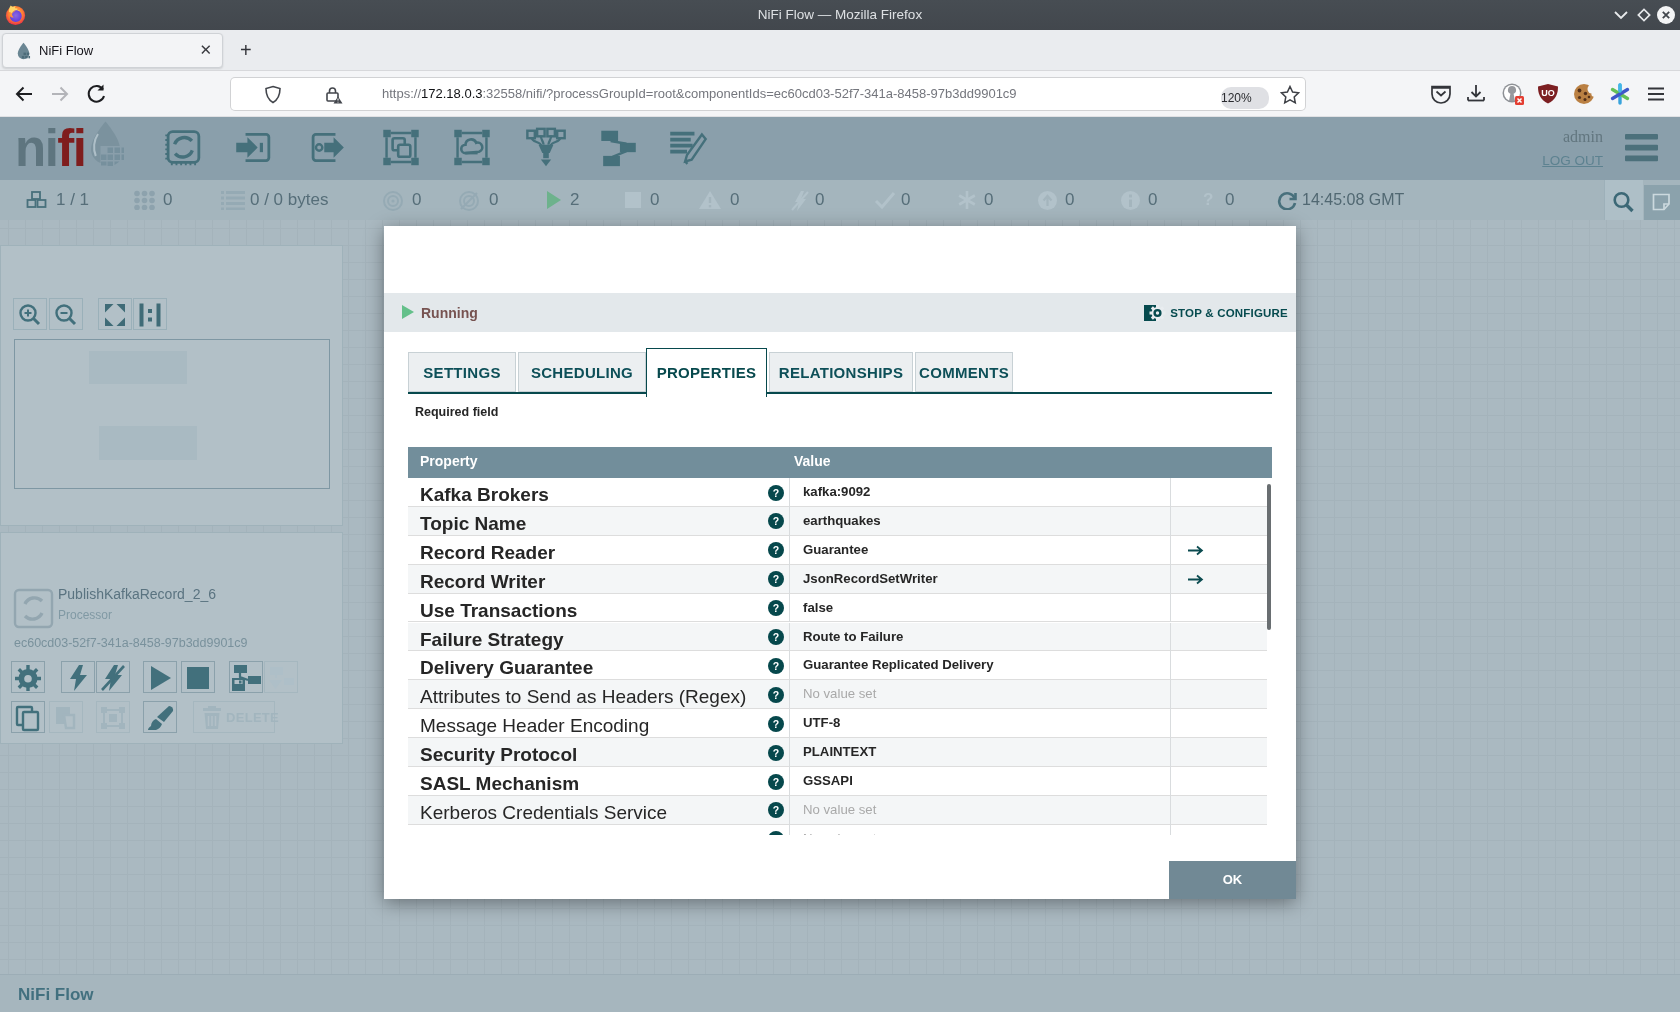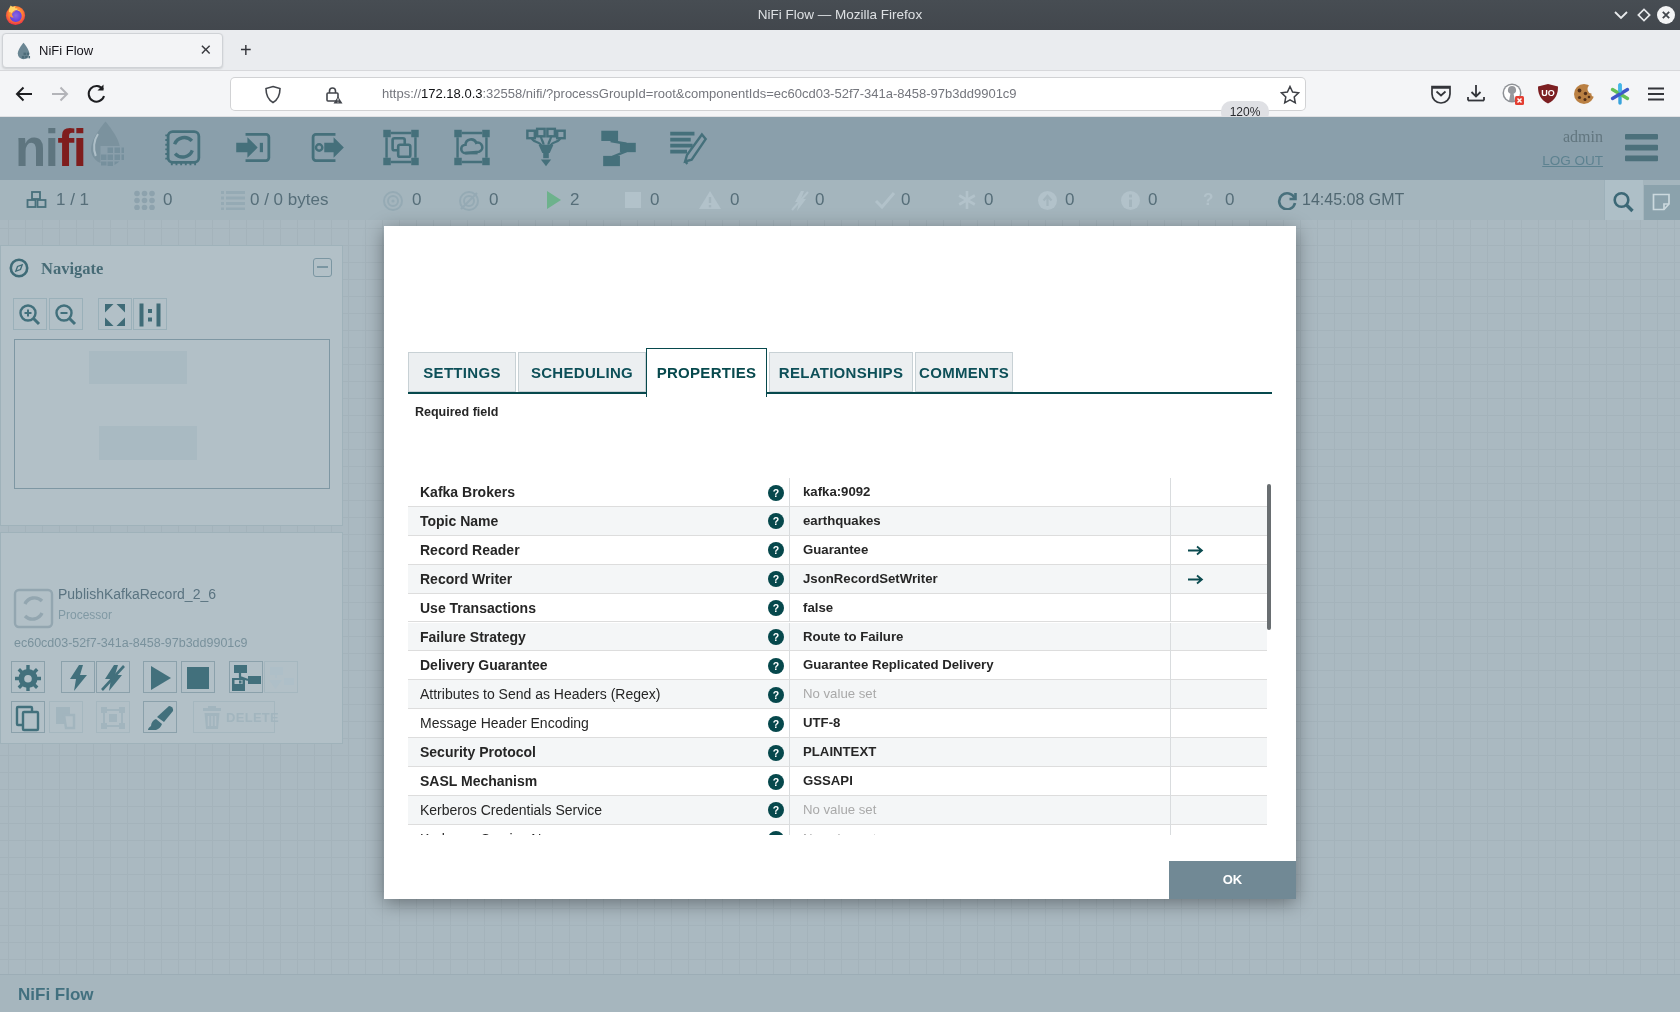--- a/index.html
+++ b/index.html
@@ -24,22 +24,22 @@
 #tabsep { position:absolute; left:0; top:70px; width:1680px; height:1px; background:#d7d8db; }
 
 #toolbar { position:absolute; left:0; top:71px; width:1680px; height:46px; background:#f4f5f7; border-bottom:1px solid #e0e1e4; }
 .navarr { position:absolute; top:9px; width:28px; height:28px; }
 #urlbox { position:absolute; left:231px; top:7px; width:1074px; height:32px; background:#fff;
   border-radius:4px; box-shadow:0 0 0 1px rgba(0,0,0,.14); }
 #urlbox .shield { position:absolute; left:33px; top:7px; }
 #urlbox .lock { position:absolute; left:93px; top:7px; }
 #urlbox .urltext { position:absolute; left:151px; top:8px; font-size:13px; color:#74767d; white-space:nowrap; }
 #urlbox .urltext b { color:#111215; font-weight:400; }
-#zoomchip { position:absolute; left:990px; top:23px; width:48px; height:22px; background:#dfe0e4;
-  border-radius:10px; font-size:12px; color:#2a2b2f; text-align:center; line-height:22px; }
+#zoomchip { position:absolute; left:990px; top:9px; width:48px; height:22px; background:#dfe0e4;
+  border-radius:10px; font-size:12px; color:#2a2b2f; line-height:22px; }
 #star { position:absolute; left:1049px; top:7px; }
 .tbicon { position:absolute; top:9px; width:28px; height:28px; }
 
 
 #app { position:absolute; left:0; top:117px; width:1680px; height:895px; background:#fff; }
 
 #nfheader { position:absolute; left:0; top:0; width:1680px; height:63px; background:#8a9fab; }
 #nflogo { position:absolute; left:15px; top:2px; font-weight:bold; font-size:51px; letter-spacing:-1.5px; }
 #nflogo .ni { color:#5e757f; } #nflogo .fi { color:#7f1d1d; }
 .hicon { position:absolute; top:10px; width:44px; height:41px; }
@@ -98,21 +98,21 @@
 
 #reqfield { position:absolute; left:31px; top:179px; font-size:12.5px; font-weight:bold; color:#262626; }
 
 #ptable { position:absolute; left:24px; top:221px; width:864px; height:240px; }
 #thead { position:absolute; left:0; top:0; width:864px; height:31px; background:#728e9b; }
 #thead .h1 { position:absolute; left:12px; top:6px; font-size:14px; font-weight:bold; color:#fff; }
 #thead .h2 { position:absolute; left:386px; top:6px; font-size:14px; font-weight:bold; color:#fff; }
 #tbody { position:absolute; left:0; top:31px; width:864px; height:357px; overflow:hidden; }
 .prow { position:absolute; left:0; width:859px; height:28.9px; border-bottom:1px solid #dddddd; }
 .prow.alt { background:#f4f6f7; }
-.prow .pname { position:absolute; left:12px; top:6px; font-size:14px; color:#262626; font-weight:bold; }
+.prow .pname { position:absolute; left:12px; top:6px; font-size:19px; color:#262626; font-weight:bold; }
 .prow .pname.opt { font-weight:normal; }
 .prow .help { position:absolute; left:360px; top:6.5px; width:16px; height:16px; border-radius:50%; background:#06484c;
   color:#fff; font-size:10.5px; font-weight:bold; text-align:center; line-height:16px; }
 .prow .pval { position:absolute; left:395px; top:6px; font-size:13.2px; color:#262626; font-weight:bold; }
 .prow .pval.unset { color:#a9a9a9; font-weight:normal; }
 .prow .vline1 { position:absolute; left:381px; top:0; width:1px; height:28.9px; background:#d9dcde; }
 .prow .vline2 { position:absolute; left:762px; top:0; width:1px; height:28.9px; background:#d9dcde; }
 .prow .goto { position:absolute; left:778px; top:5px; }
 #sthumb { position:absolute; left:859px; top:36.7px; width:4px; height:146px; background:#696e71; border-radius:2px; }
 
@@ -463,28 +463,20 @@
         </svg>
     </div>
     <div id="canvas">
         <div id="grid"></div>
       </div>
     <div id="breadcrumb">
         <div class="bc">NiFi Flow</div>
       </div>
 
     <div class="panel" id="navigate">
-      <div class="phead">
-        <svg style="position:absolute;left:8px;top:12px" width="20" height="20" viewBox="0 0 20 20">
-            <circle cx="10" cy="10" r="8.2" stroke="#3f6b77" stroke-width="2.6" fill="none"></circle>
-            <path d="M13.2 6.8 L11.5 11.5 L6.8 13.2 L8.5 8.5 Z" stroke="#3f6b77" stroke-width="1.3" fill="none"></path>
-          </svg>
-        <div class="ptitle">Navigate</div>
-        <div class="collapse"></div>
-      </div>
       <div class="zbtn" style="left:12px; top:52px"><svg width="32" height="30" viewBox="0 0 32 30">
             <circle cx="14" cy="13" r="7.5" fill="none" stroke="#42707c" stroke-width="2.4"></circle>
             <path d="M19.5 18.5 L25 24" stroke="#42707c" stroke-width="3"></path>
             <path d="M14 9.5 v7 M10.5 13 h7" stroke="#42707c" stroke-width="2"></path>
           </svg></div>
       <div class="zbtn" style="left:48px; top:52px"><svg width="32" height="30" viewBox="0 0 32 30">
             <circle cx="14" cy="13" r="7.5" fill="none" stroke="#42707c" stroke-width="2.4"></circle>
             <path d="M19.5 18.5 L25 24" stroke="#42707c" stroke-width="3"></path>
             <path d="M10.5 13 h7" stroke="#42707c" stroke-width="2"></path>
           </svg></div>
@@ -582,28 +574,52 @@
           <svg style="position:absolute;left:7px;top:1px" width="22" height="28" viewBox="0 0 22 28">
             <path d="M7 4 V2 h8 v2 h5 v3 H2 V4 Z" fill="#a2b5be"></path>
             <path d="M3.5 9 h15 l-1.5 16 h-12 Z" fill="#a2b5be"></path>
             <path d="M7.5 12 v10 M11 12 v10 M14.5 12 v10" stroke="#b2c0c7" stroke-width="1.5"></path>
           </svg>
           <span style="position:absolute;left:32px;top:8px;font-size:13px;font-weight:bold;color:#a2b5be;letter-spacing:0.3px">DELETE</span>
         </div>
     </div>
 
     <div id="modal">
+      <div id="mstatus">
+        <div class="play"></div>
+        <div class="rtext">Running</div>
+        <div id="stopcfg">
+          <svg style="display:inline-block; vertical-align:top" width="23" height="20" viewBox="0 0 23 20">
+              <rect x="0" y="2" width="13" height="16" fill="#064a4e"></rect>
+              <g transform="translate(13.5,10)">
+                <g fill="#e9edf0">
+                  <rect x="-1.5" y="-8" width="3" height="16"></rect>
+                  <rect x="-8" y="-1.5" width="16" height="3"></rect>
+                  <rect x="-1.5" y="-8" width="3" height="16" transform="rotate(45)"></rect>
+                  <rect x="-1.5" y="-8" width="3" height="16" transform="rotate(-45)"></rect>
+                  <circle r="6"></circle>
+                </g>
+                <circle r="4.1" fill="#064a4e"></circle>
+                <circle r="1.7" fill="#e9edf0"></circle>
+              </g>
+            </svg><div class="sctext">STOP &amp; CONFIGURE</div>
+        </div>
+      </div>
       <div class="tab" style="left:24px; width:108px">SETTINGS</div>
       <div class="tab" style="left:134px; width:128px">SCHEDULING</div>
       <div class="tab active" style="left:262px; width:121px">PROPERTIES</div>
       <div class="tab" style="left:385px; width:144px">RELATIONSHIPS</div>
       <div class="tab" style="left:531px; width:98px">COMMENTS</div>
       <div id="tabline"></div>
       <div id="reqfield">Required field</div>
       <div id="ptable">
+        <div id="thead">
+            <div class="h1">Property</div>
+            <div class="h2">Value</div>
+          </div>
         <div id="tbody">
             <div class="prow" style="top: 0px;">
               <div class="pname">Kafka Brokers</div>
               <div class="help">?</div>
               <div class="pval">kafka:9092</div>
               <div class="vline1"></div>
               <div class="vline2"></div>
             </div>
             <div class="prow alt" style="top: 28.9px;">
               <div class="pname">Topic Name</div>

